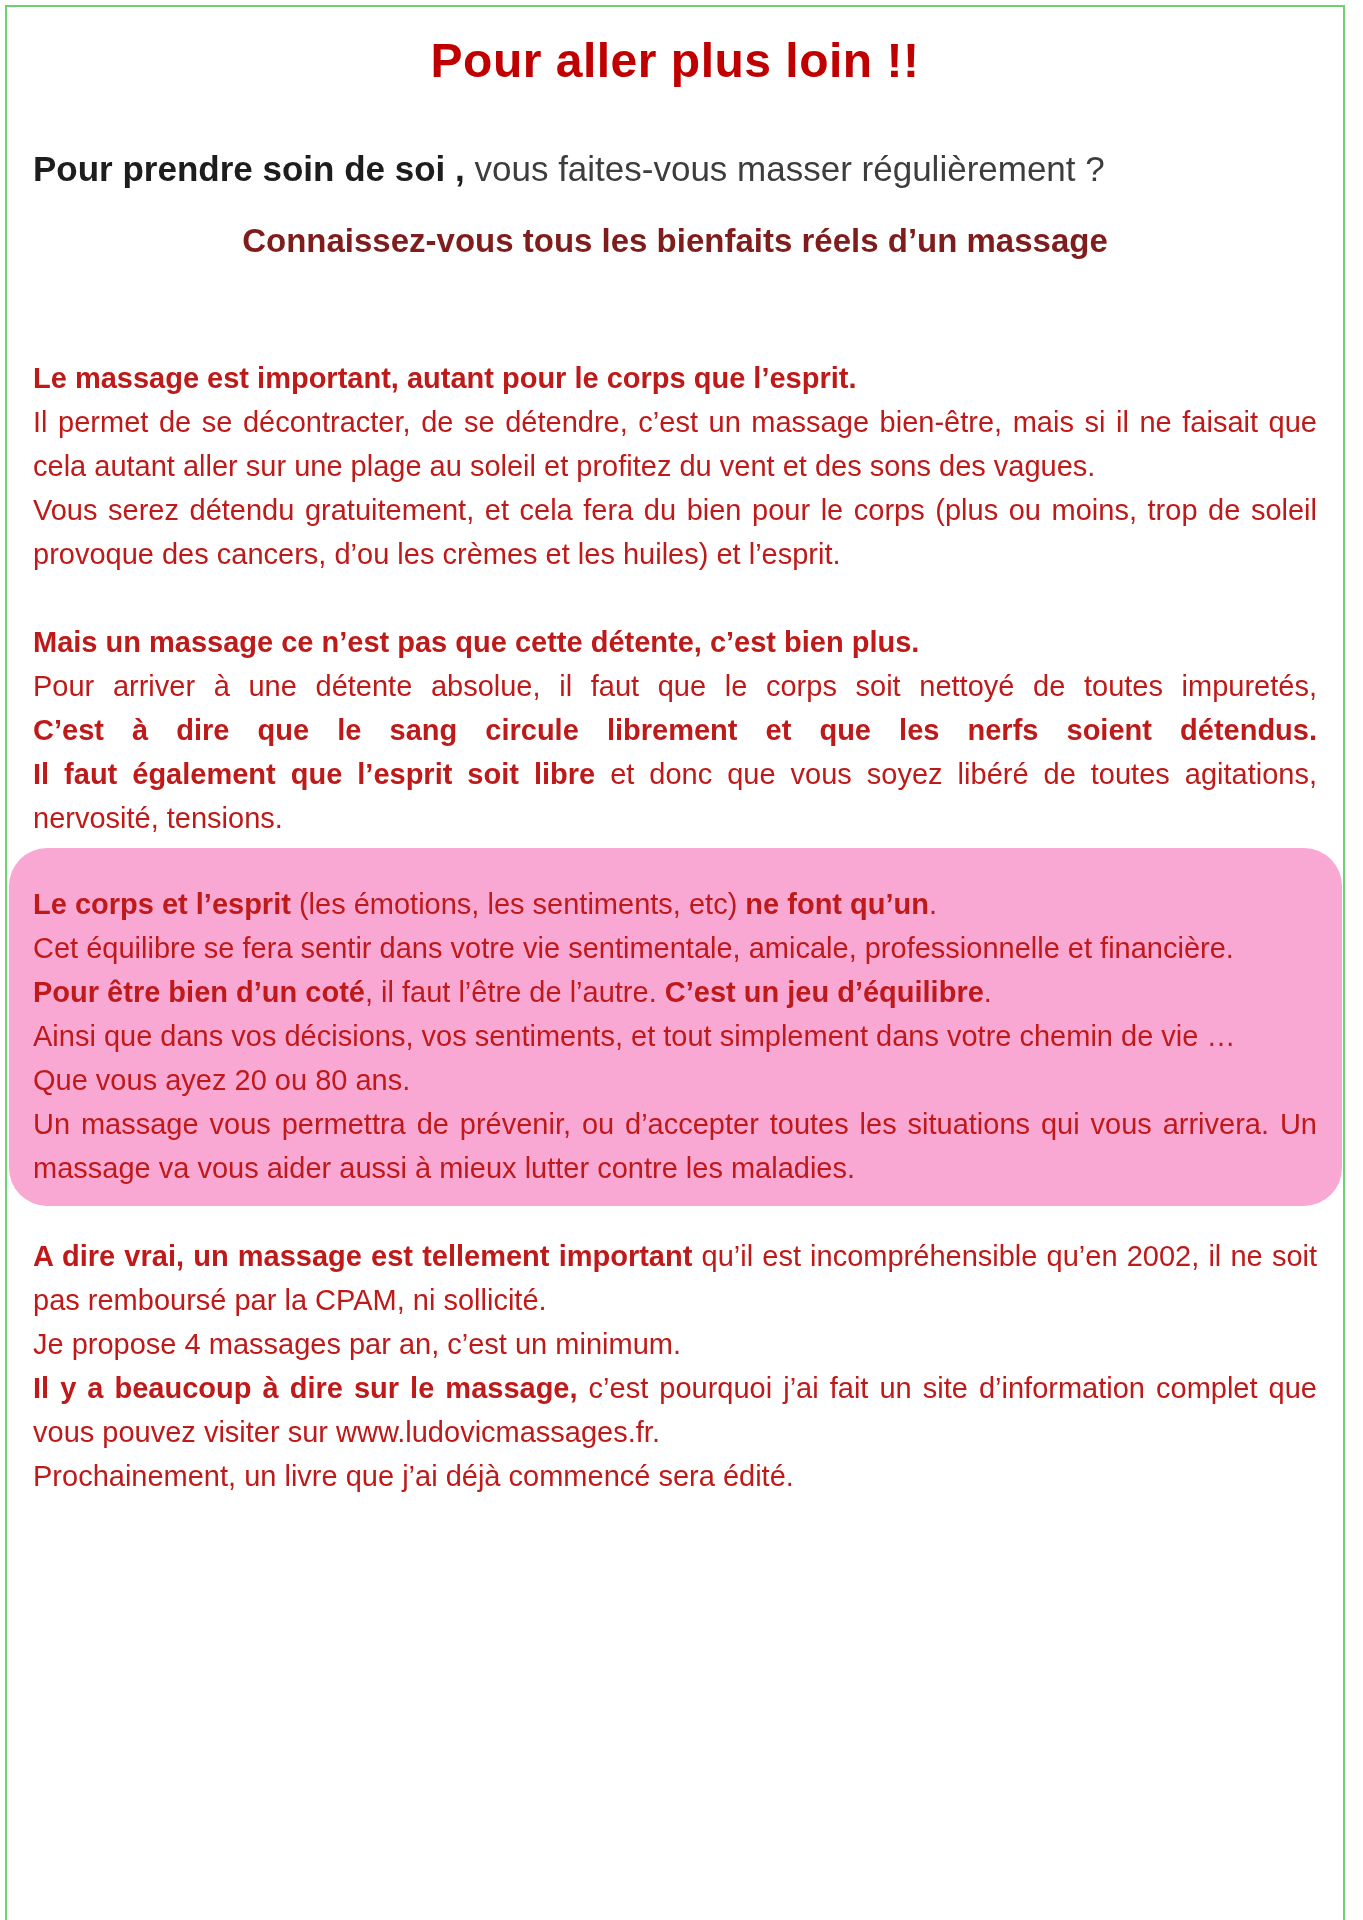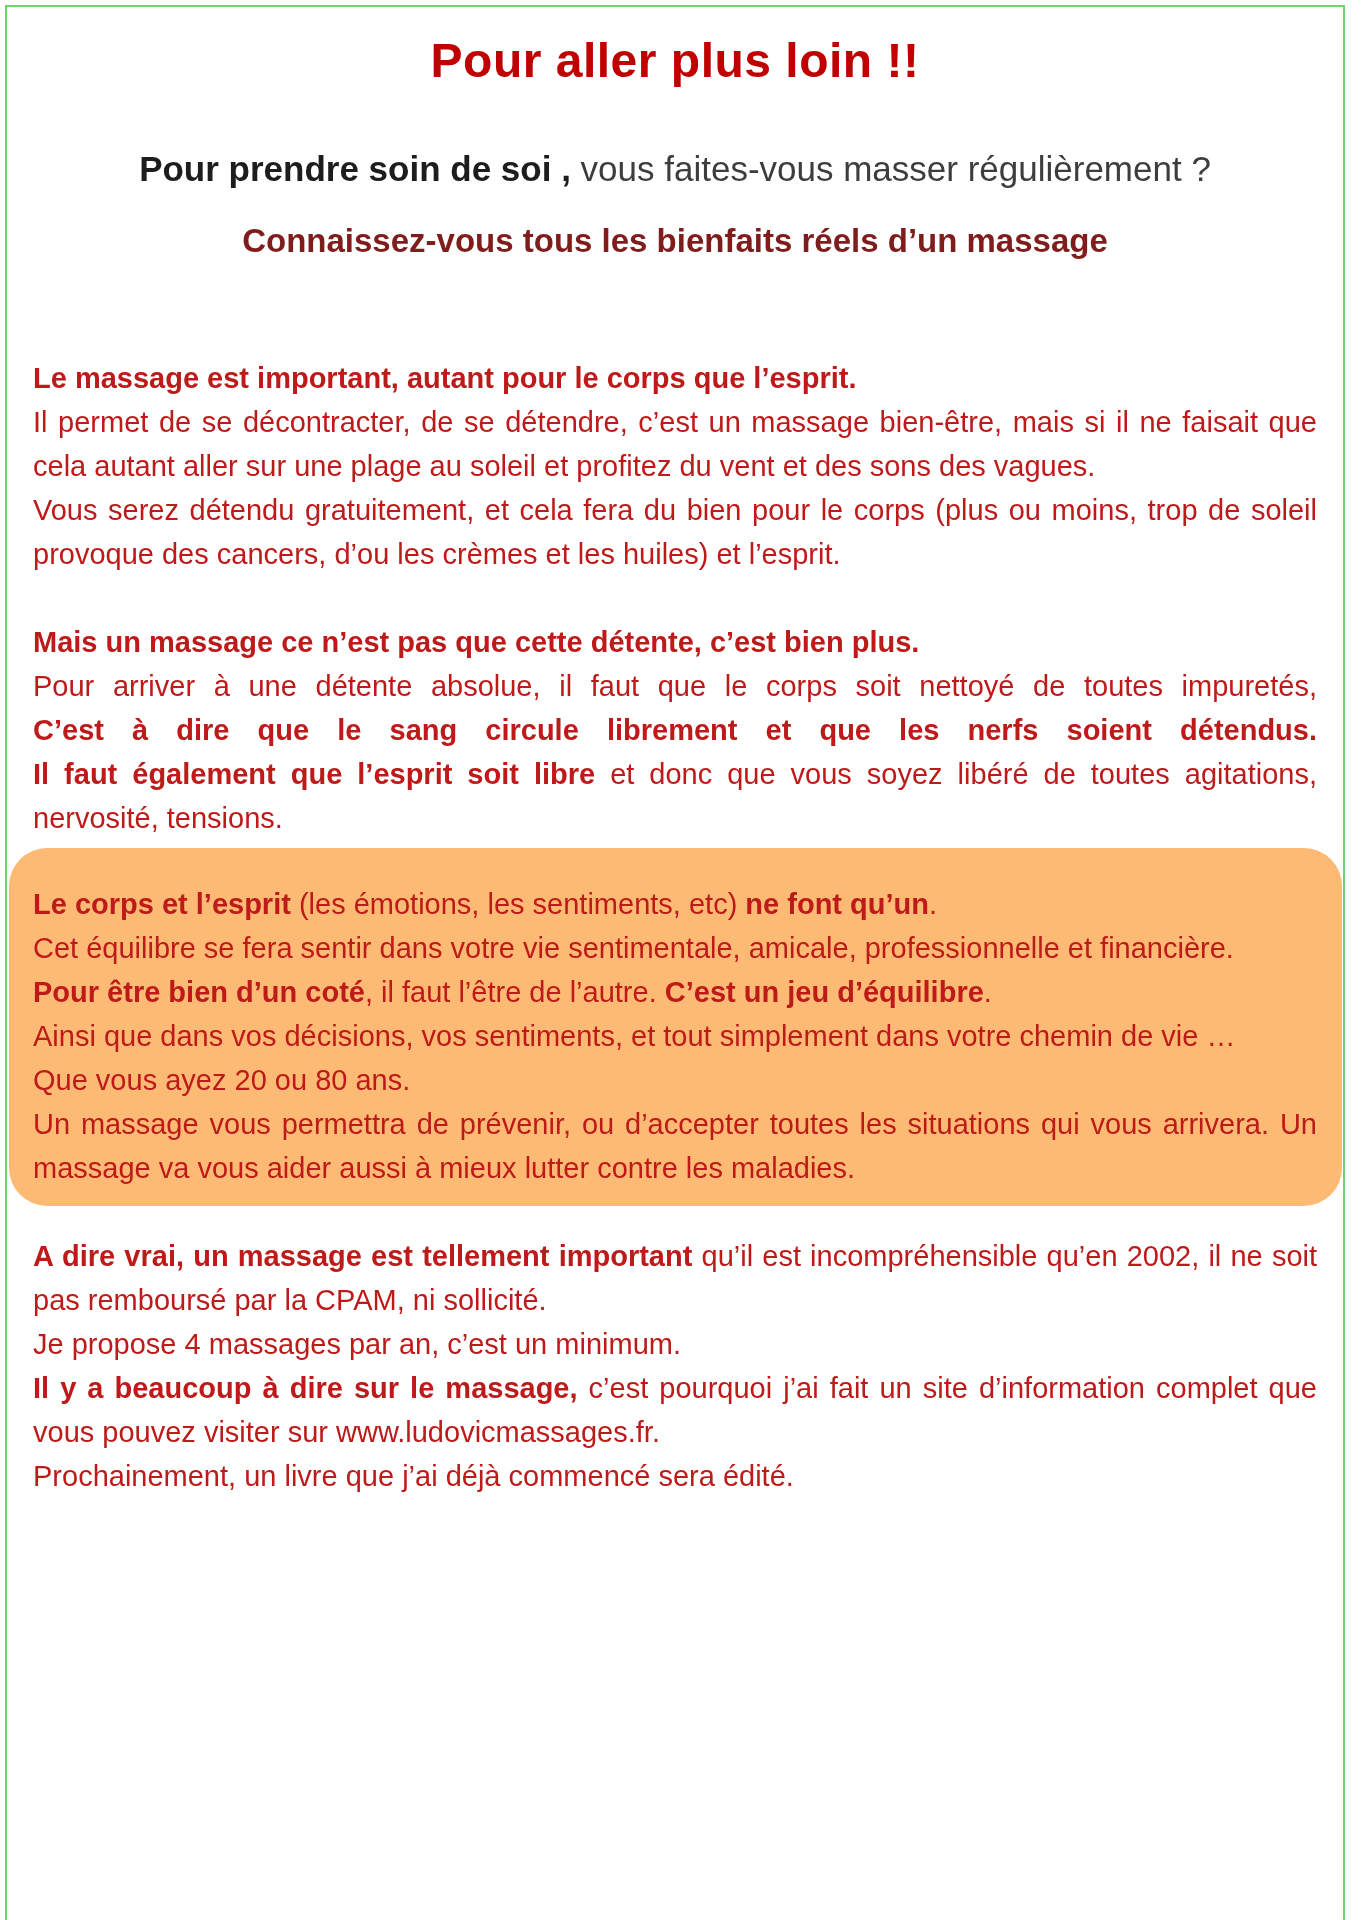--- a/index.html
+++ b/index.html
@@ -28,21 +28,20 @@
     margin: 26px 0 0;
     text-align: center;
     color: #c00000;
     font-size: 48px;
     line-height: 1.16;
     font-weight: bold;
     letter-spacing: 0.5px;
   }
   .lead {
     margin: 58px 0 0;
-    text-align: center;
     font-size: 35px;
     line-height: 1.25;
     color: #3d3d3d;
     font-weight: normal;
   }
   .lead b { color: #1d1d1d; }
   .subq {
     margin: 30px 0 0;
     text-align: center;
     font-size: 33px;
@@ -85,21 +84,21 @@
   .nw { white-space: nowrap; }
   section { display: flow-root; }
   .s1 { margin-top: 94px; }
   .s2 { margin-top: 44px; }
   .s3 { margin-top: 28px; }
   .gap { margin-top: 44px; }
   
   .highlight {
     margin: 8px -25px 0 -24px;
     padding: 34px 25px 16px 24px;
-    background: #fdba74;
+    background: #f9a8d4;
     border-radius: 38px;
   }
 </style>
 </head>
 <body>
 
 <div class="page">
 
   <h1 class="title">Pour aller plus loin !!</h1>
 

